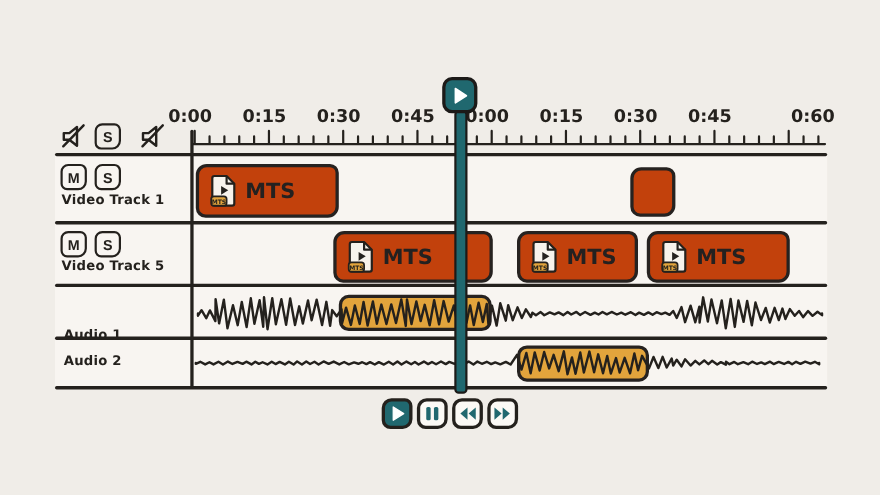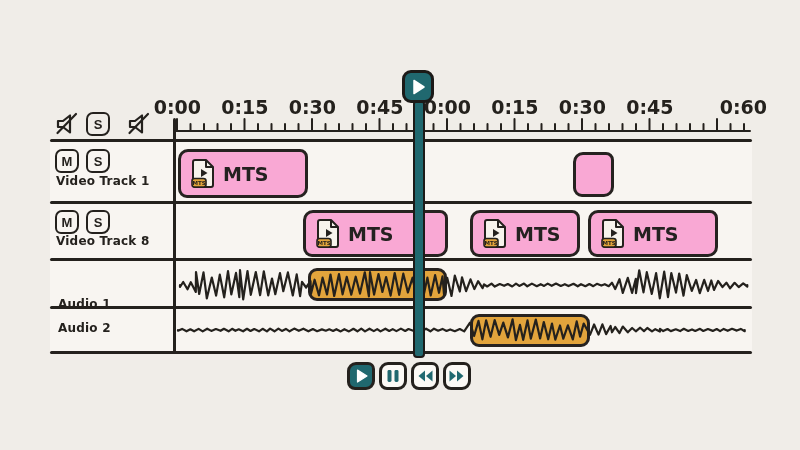--- a/index.html
+++ b/index.html
@@ -4,30 +4,30 @@
 <style>
   html,body{margin:0;padding:0;}
   .stage{
     position:relative; width:800px; height:450px;
     background:#f0ede8; overflow:hidden;
     font-family:"DejaVu Sans", sans-serif; color:#24211d;
   }
   .lane-bg{position:absolute; left:50px; top:141px; width:702px; height:211px; background:#f8f5f1;}
   .hline{position:absolute; left:50px; width:702px; height:3px; background:#24211d; border-radius:2px;}
   .vline{position:absolute; left:173px; top:118px; width:3px; height:234px; background:#24211d; border-radius:2px;}
-  .ruler-label{position:absolute; top:96px; width:48px; text-align:right; font-size:19px; font-weight:700;}
+  .ruler-label{position:absolute; top:96px; width:48px; text-align:left; font-size:16px; font-weight:700;}
   .ms-btn{
     position:absolute; width:24px; height:24px; box-sizing:border-box;
     border:2.5px solid #24211d; border-radius:7px 6px 8px 6px; background:transparent;
     display:flex; align-items:center; justify-content:center;
     font-size:13px; font-weight:700; color:#24211d; cursor:pointer;
   }
   .track-label{position:absolute; left:56px; font-size:12px; font-weight:600; letter-spacing:.2px;}
   .clip{
-    position:absolute; box-sizing:border-box; background:#f9a8d4;
+    position:absolute; box-sizing:border-box; background:#c2410c;
     border:3px solid #262220; border-radius:10px 8px 10px 9px;
     display:flex; align-items:center; gap:7px; padding-left:9px; cursor:grab;
   }
   .clip-label{font-size:19px; font-weight:700; color:#242120;}
   .audio-region{
     position:absolute; box-sizing:border-box; background:#e2a43c;
     border:3px solid #262220; border-radius:9px; cursor:grab;
   }
   .overlay-svg{position:absolute; left:0; top:0; pointer-events:none;}
   .playhead-head{
@@ -86,21 +86,21 @@
     <span class="ruler-label" style="left:625.5px;">0:45</span>
     <span class="ruler-label" style="left:719px;">0:60</span>
   </div>
 
   <button class="ms-btn" style="left:55px; top:149px;">M</button>
   <button class="ms-btn" style="left:86px; top:149px;">S</button>
   <div class="track-label" style="top:174px;">Video Track 1</div>
 
   <button class="ms-btn" style="left:55px; top:210px;">M</button>
   <button class="ms-btn" style="left:86px; top:210px;">S</button>
-  <div class="track-label" style="top:234px;">Video Track 8</div>
+  <div class="track-label" style="top:234px;">Video Track 5</div>
 
   <div class="track-label" style="top:277px; left:58px;margin-top:20px;">Audio 1</div>
   <div class="track-label" style="top:321px; left:58px;">Audio 2</div>
 
   <div class="audio-region" style="left:308px; top:268px; width:139px; height:33px;"></div>
   <div class="audio-region" style="left:470px; top:314px; width:120px; height:33px;"></div>
 
   <svg class="overlay-svg" width="800" height="450" viewBox="0 0 800 450">
     <path fill="none" stroke="#24211d" stroke-width="2.2" stroke-linejoin="round" stroke-linecap="round" d="M180 285 L180.0 287.0 L183.2 282.0 L187.5 289.3 L190.8 282.2 L195.8 291.9 L196.0 272.0 L199.2 294.0 L203.5 272.4 L206.8 298.4 L211.8 277.5 L216.1 295.6 L219.8 274.6 L224.2 297.3 L228.0 271.2 L231.3 294.4 L236.0 272.9 L239.3 297.1 L240.0 270.2 L243.2 299.3 L247.5 271.0 L250.8 294.8 L255.8 272.0 L260.1 295.2 L263.8 271.3 L268.2 295.4 L272.0 278.5 L275.3 294.2 L280.0 273.1 L283.3 291.2 L287.9 272.4 L292.8 295.5 L296.7 274.4 L300.1 296.2 L302.0 281.9 L306.1 287.5 L310.5 281.2 L311.0 293.8 L314.6 279.7 L319.0 295.4 L322.6 277.7 L327.0 294.5 L330.5 274.5 L334.2 296.0 L339.0 274.1 L342.6 294.3 L346.7 276.9 L351.3 294.6 L355.7 276.7 L360.0 293.6 L364.8 272.3 L368.9 296.3 L370.0 272.2 L374.1 294.6 L378.5 274.1 L382.4 291.9 L386.1 277.1 L390.6 295.6 L394.7 273.0 L399.2 294.9 L403.3 273.7 L407.9 292.4 L412.6 277.7 L415.9 294.6 L420.6 275.8 L424.1 293.4 L427.4 277.6 L430.7 295.5 L435.1 275.2 L439.0 292.8 L442.5 276.4 L444.0 294.4 L447.2 277.8 L451.5 296.0 L454.8 275.7 L459.8 291.5 L462.0 277.4 L466.1 291.1 L470.5 279.4 L474.4 289.1 L478.1 281.2 L482.6 288.2 L484.0 284.3 L487.2 286.5 L491.5 283.7 L494.8 286.6 L499.8 284.0 L504.1 285.8 L507.8 284.0 L512.2 286.5 L516.0 283.6 L519.3 285.9 L524.0 283.6 L527.3 286.3 L531.9 283.6 L536.8 286.2 L540.7 284.2 L544.1 285.9 L547.7 283.6 L551.7 285.8 L556.0 283.6 L560.8 285.9 L564.8 284.2 L568.5 286.1 L573.5 283.8 L577.7 286.3 L581.0 284.2 L585.4 286.2 L589.4 284.0 L593.3 286.2 L596.9 283.8 L601.3 285.6 L604.8 284.2 L608.7 286.2 L612.0 282.7 L615.2 289.1 L619.5 279.2 L622.8 292.9 L627.8 277.9 L632.1 293.0 L635.8 278.8 L636.0 293.2 L639.2 270.3 L643.5 292.4 L646.8 272.2 L651.8 293.9 L656.1 273.1 L659.8 298.4 L664.2 271.7 L668.0 297.2 L671.3 273.1 L676.0 292.6 L679.2 273.5 L683.5 295.7 L686.8 275.0 L691.8 290.9 L696.1 279.9 L699.8 293.2 L704.2 279.8 L708.0 291.0 L711.3 280.5 L714.0 290.0 L718.1 281.0 L722.5 287.0 L726.4 282.7 L730.1 288.3 L734.6 282.8 L738.7 287.1 L743.2 283.4 L747.3 286.5 L747.3 285"></path>
     <path fill="none" stroke="#24211d" stroke-width="2.2" stroke-linejoin="round" stroke-linecap="round" d="M178 330 L178.0 330.7 L182.1 328.9 L186.5 331.3 L190.4 329.3 L194.1 331.3 L198.6 328.9 L202.7 331.4 L207.2 328.7 L211.3 330.9 L215.9 329.0 L220.6 330.8 L223.9 328.8 L228.6 331.3 L232.1 328.8 L235.4 330.8 L238.7 329.3 L243.1 331.3 L247.0 328.8 L250.5 331.0 L254.2 329.0 L259.0 331.3 L262.6 328.8 L266.9 331.4 L270.1 328.6 L274.5 331.3 L278.4 328.6 L281.9 330.9 L285.9 328.9 L289.6 331.3 L294.2 328.6 L298.8 330.8 L303.4 328.7 L308.4 331.3 L312.9 329.1 L317.1 331.2 L321.9 329.4 L325.8 330.7 L329.3 329.3 L333.1 331.0 L336.4 329.2 L340.7 331.4 L344.4 329.2 L349.0 331.4 L353.4 328.8 L357.4 331.3 L361.3 328.6 L365.0 331.4 L369.5 328.7 L373.8 331.1 L377.2 329.1 L380.5 331.4 L385.4 328.7 L389.2 331.0 L392.7 329.1 L396.4 331.1 L400.9 328.6 L405.2 331.0 L408.5 329.0 L413.2 330.7 L416.5 329.2 L421.1 331.3 L426.1 328.7 L430.4 331.3 L434.0 328.7 L438.1 330.7 L442.5 328.9 L446.5 331.0 L450.2 329.4 L454.8 331.2 L459.8 329.0 L464.2 331.4 L470.0 322.6 L474.1 336.0 L478.5 320.9 L482.4 339.3 L486.1 320.4 L490.6 336.8 L494.7 320.0 L499.2 334.9 L503.3 322.6 L507.9 337.4 L512.6 319.4 L515.9 340.2 L520.0 324.9 L523.2 339.8 L527.5 320.4 L530.8 338.6 L535.8 319.6 L540.1 338.4 L543.8 322.1 L548.2 339.3 L552.0 323.6 L555.3 339.6 L560.0 325.5 L563.3 338.7 L567.9 325.3 L572.8 339.4 L576.7 321.4 L580.1 336.6 L583.7 323.5 L590.0 334.9 L594.1 324.5 L598.5 334.6 L602.4 324.4 L606.1 334.1 L610.6 326.0 L612.0 332.3 L615.2 327.0 L619.5 333.1 L622.8 326.6 L627.8 332.3 L632.1 328.0 L635.8 331.3 L640.2 327.7 L644.0 331.1 L647.3 328.0 L652.0 331.4 L655.3 329.2 L659.9 331.5 L660.0 328.8 L663.2 331.1 L667.5 329.0 L670.8 331.1 L675.8 329.3 L680.1 331.1 L683.8 328.8 L688.2 330.9 L692.0 329.4 L695.3 331.0 L700.0 328.8 L703.3 331.0 L707.9 329.0 L712.8 330.9 L716.7 329.0 L720.1 331.1 L723.7 328.9 L727.7 330.8 L732.0 328.8 L736.8 330.6 L740.8 328.9 L744.7 331.2 L744.7 330"></path>

